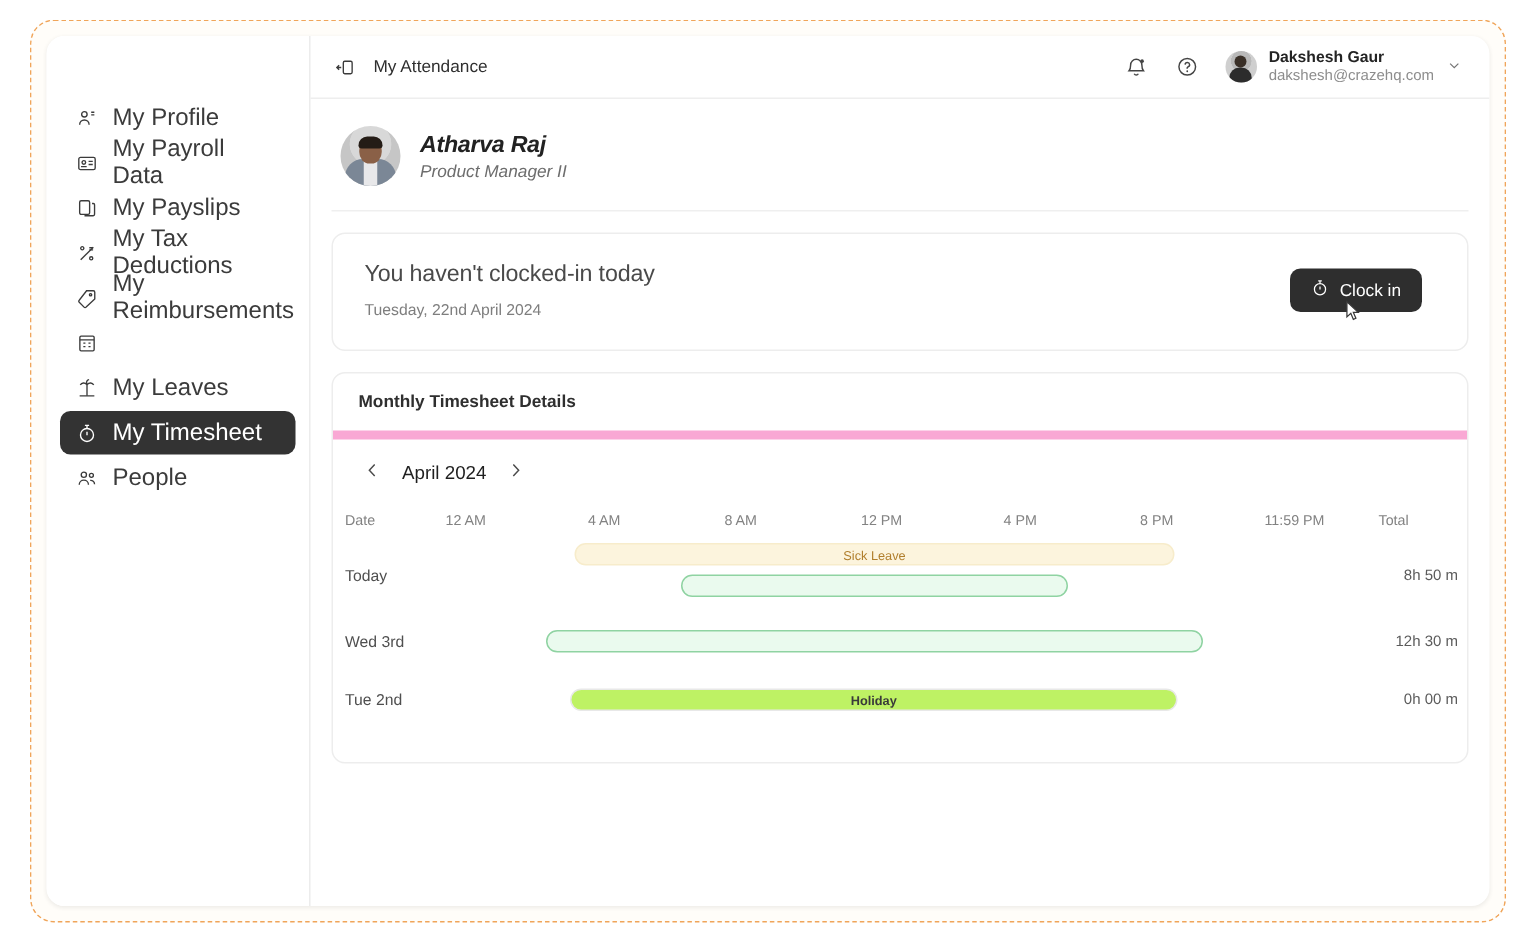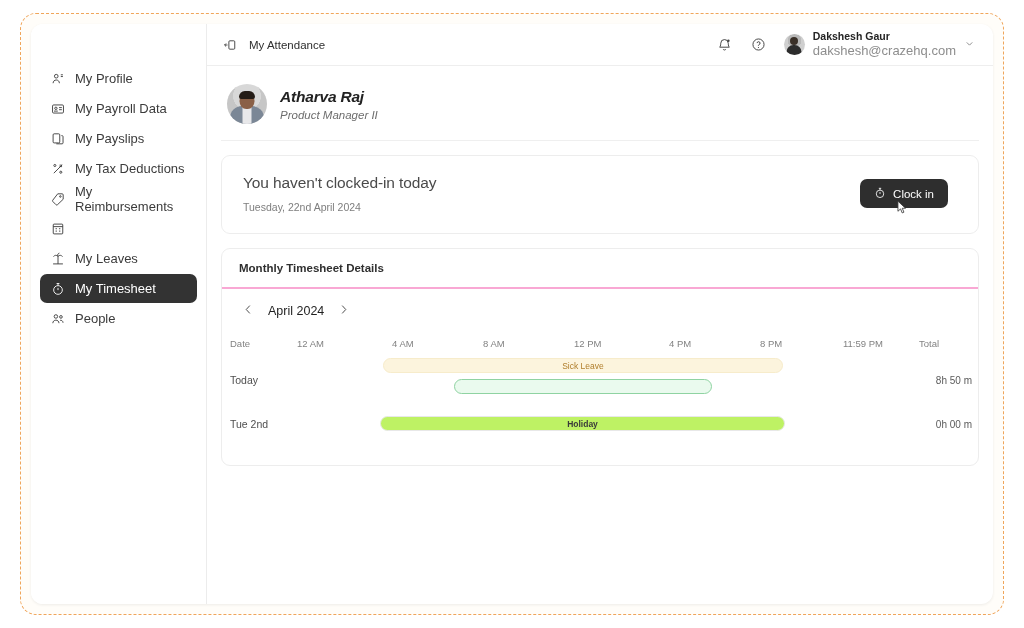--- a/index.html
+++ b/index.html
@@ -50,21 +50,21 @@
     letter-spacing: -0.3px;
   }
   .nav { margin-top: 22px; padding: 0 9px; }
   .nav-item {
     display: flex; align-items: center; gap: 10px;
     height: 29px;
     margin-bottom: 1px;
     padding: 0 11px;
     border-radius: 7px;
     color: #3b3b3b;
-    font-size: 13px;
+    font-size: 16px;
     cursor: pointer;
   }
   .nav-item .ico { width: 14px; height: 14px; flex: 0 0 14px; display:flex; align-items:center; justify-content:center; }
   .nav-item .ico svg { display: block; }
   .nav-item.active { background: #333333; color: #ffffff; }
   .nav-item.active .ico svg { stroke: #ffffff; }
 
   
   .main { flex: 1; display: flex; flex-direction: column; min-width: 0; }
 
@@ -90,21 +90,21 @@
     width: 15px; height: 13px; transform: translateX(-50%);
     background: #2c2c2c; border-radius: 7px 7px 0 0;
   }
   .user-ava::before {
     content: ""; position: absolute; left: 50%; top: 14%;
     width: 8px; height: 8px; transform: translateX(-50%);
     background: #3a3028; border-radius: 50%; z-index: 2;
   }
   .user-meta { line-height: 1.25; }
   .user-name { font-size: 10.5px; font-weight: bold; color: #242424; }
-  .user-mail { font-size: 13px; color: #8d8d8d; }
+  .user-mail { font-size: 10px; color: #8d8d8d; }
   .chev { color: #777; font-size: 10px; }
 
   
   .body { flex: 1; padding: 0 14px; overflow: hidden; }
 
   .profile-row {
     display: flex; align-items: center; gap: 13px;
     padding: 18px 6px 16px 6px;
     border-bottom: 1px solid #efefef;
     font-style: italic;
@@ -156,21 +156,21 @@
     font-size: 11.5px; cursor: pointer;
     position: relative;
   }
   .cursor-ptr {
     position: absolute; left: 36px; top: 21px; width: 13px; height: 16px;
   }
 
   .sheet-card { margin-top: 14px; }
   .sheet-head {
     padding: 13px 17px;
-    border-bottom: 2px solid #f9a8d4;
+    border-bottom: 6px solid #f9a8d4;
     font-size: 11.5px; color: #2f2f2f; font-weight: bold;
   }
   .month-nav {
     display: flex; align-items: center; gap: 13px;
     padding: 14px 20px 8px 20px;
   }
   .arrow { font-size: 14px; color: #4a4a4a; cursor: pointer; line-height: 1; }
   .month-label { font-size: 12.5px; color: #1f1f1f; }
 
   .timeline { position: relative; padding: 12px 0 22px 0; }
@@ -410,20 +410,25 @@
 
           <div class="tl-row" style="height:48px">
             <span class="tl-daylabel">Today</span>
             <span class="bar bar-leave" style="left:161px;width:400px;top:2px">
               <span class="bar-label">Sick Leave</span>
             </span>
             <span class="bar bar-work" style="left:232px;width:258px;top:23px"></span>
             <span class="tl-total">8h 50 m</span>
           </div>
 
+          <div class="tl-row">
+            <span class="tl-daylabel">Wed 3rd</span>
+            <span class="bar bar-work" style="left:142px;width:438px;top:12px"></span>
+            <span class="tl-total">12h 30 m</span>
+          </div>
 
           <div class="tl-row">
             <span class="tl-daylabel">Tue 2nd</span>
             <span class="bar bar-holiday" style="left:158px;width:405px;top:12px">
               <span class="bar-label">Holiday</span>
             </span>
             <span class="tl-total">0h 00 m</span>
           </div>
 
         </div>

